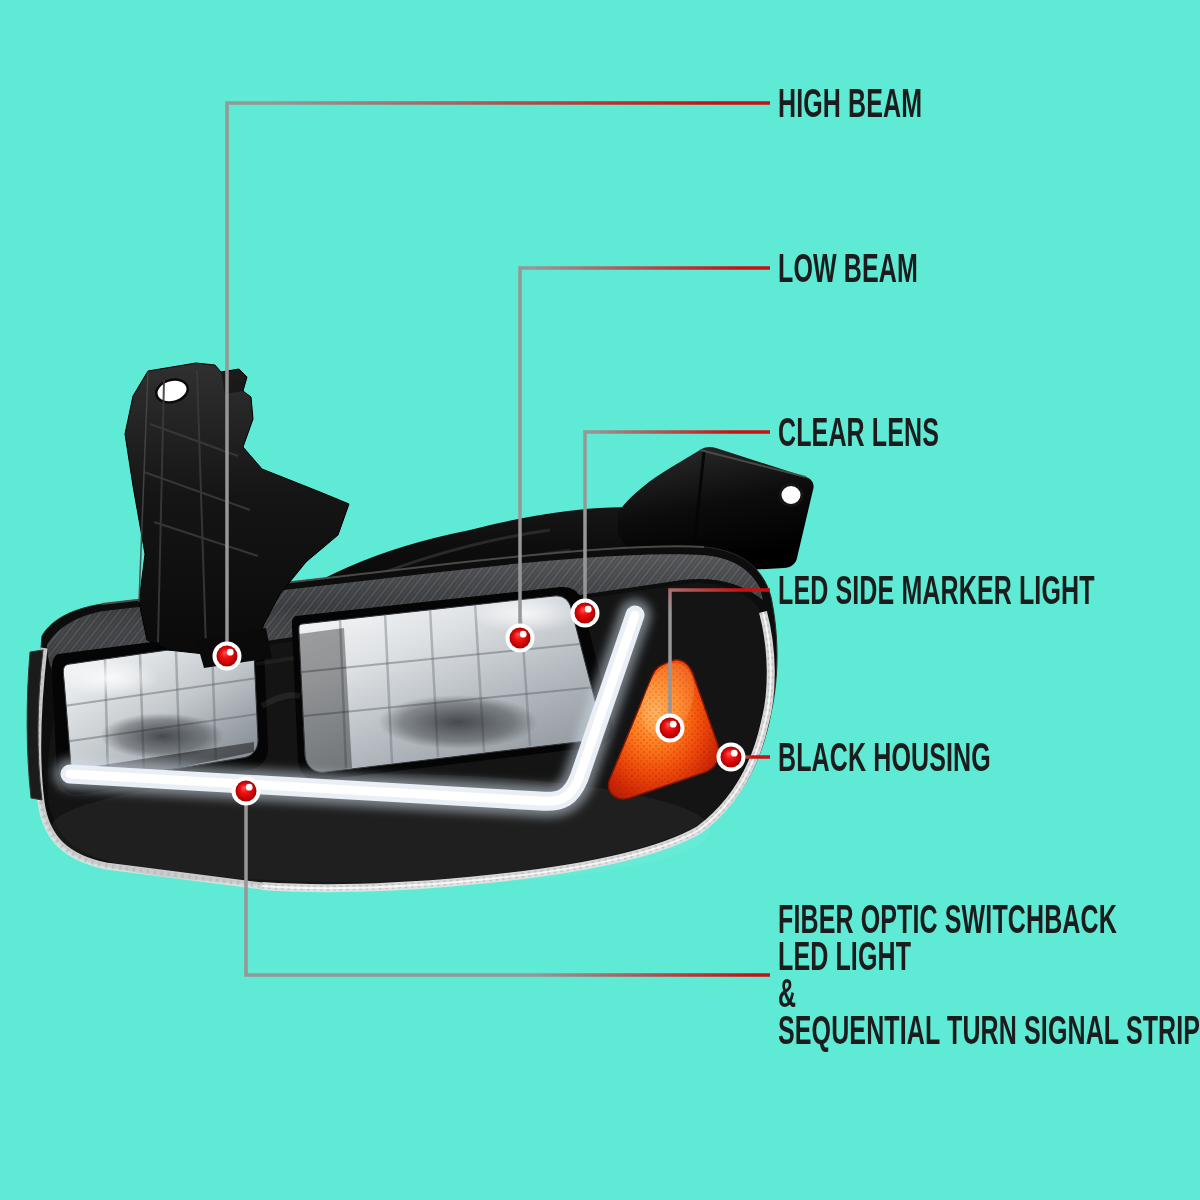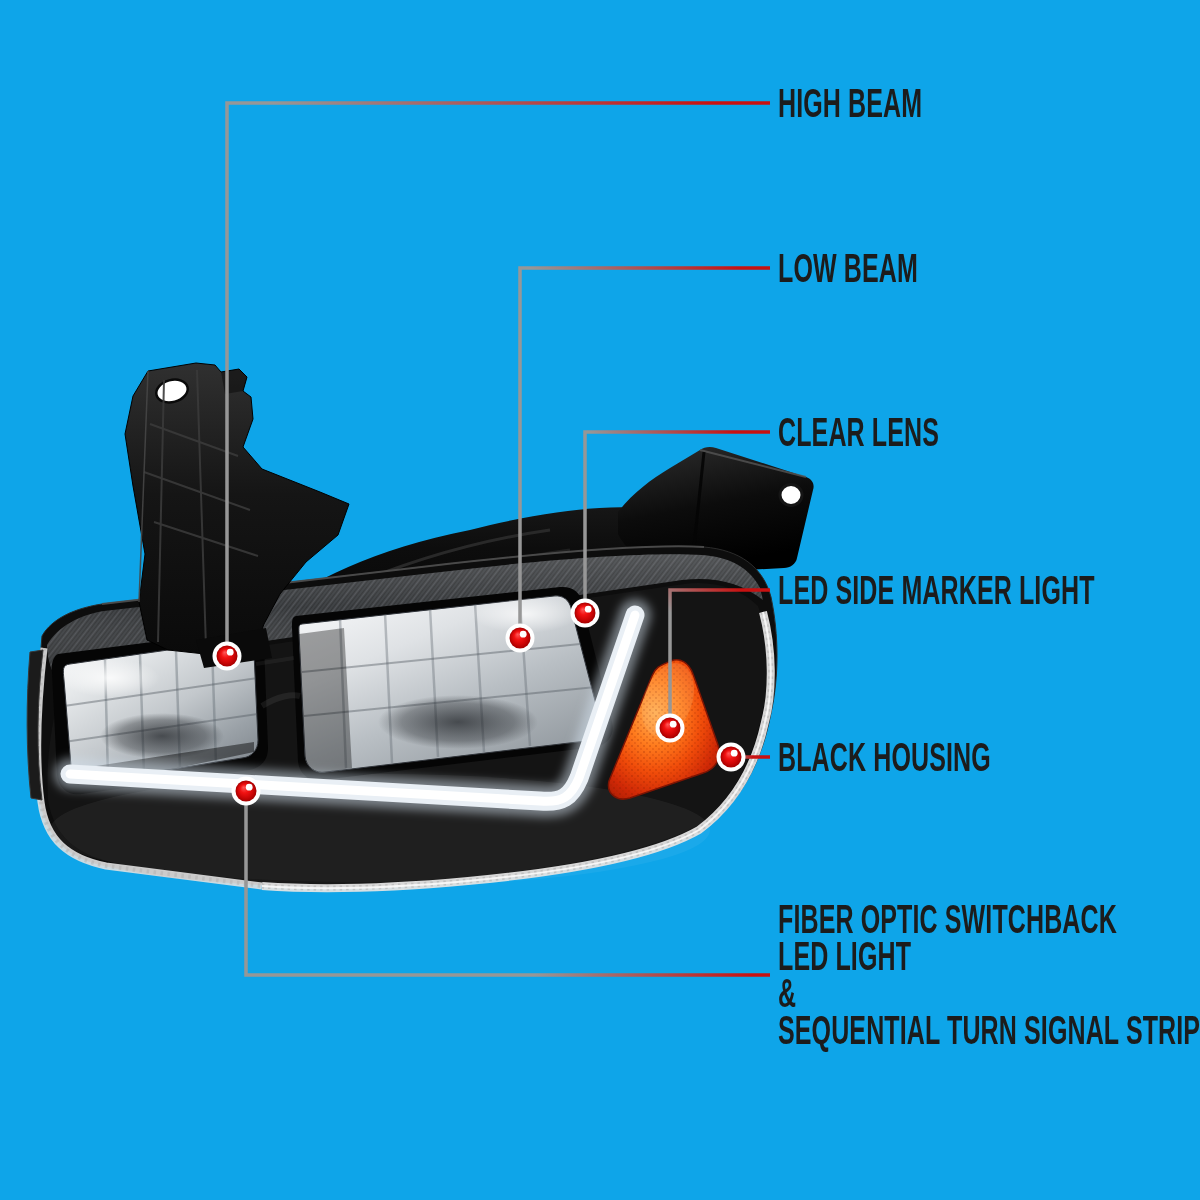--- a/index.html
+++ b/index.html
@@ -1,16 +1,16 @@
 <!DOCTYPE html>
 <html><head>
 <meta charset="utf-8">
 <style>
   html,body{margin:0;padding:0;background:#fff;}
-  .canvas{position:relative;width:1200px;height:1200px;background:#0ea5e9;overflow:hidden;
+  .canvas{position:relative;width:1200px;height:1200px;background:#5eead4;overflow:hidden;
           font-family:"Liberation Sans",sans-serif;}
   .canvas svg{position:absolute;left:0;top:0;}
   .labels{position:absolute;left:0;top:0;width:100%;height:100%;pointer-events:none;}
   .callout-label{
     position:absolute;
     font-family:"Liberation Sans",sans-serif;
     font-weight:700;
     font-size:41px;
     line-height:42px;
     color:#1c1c1c;

